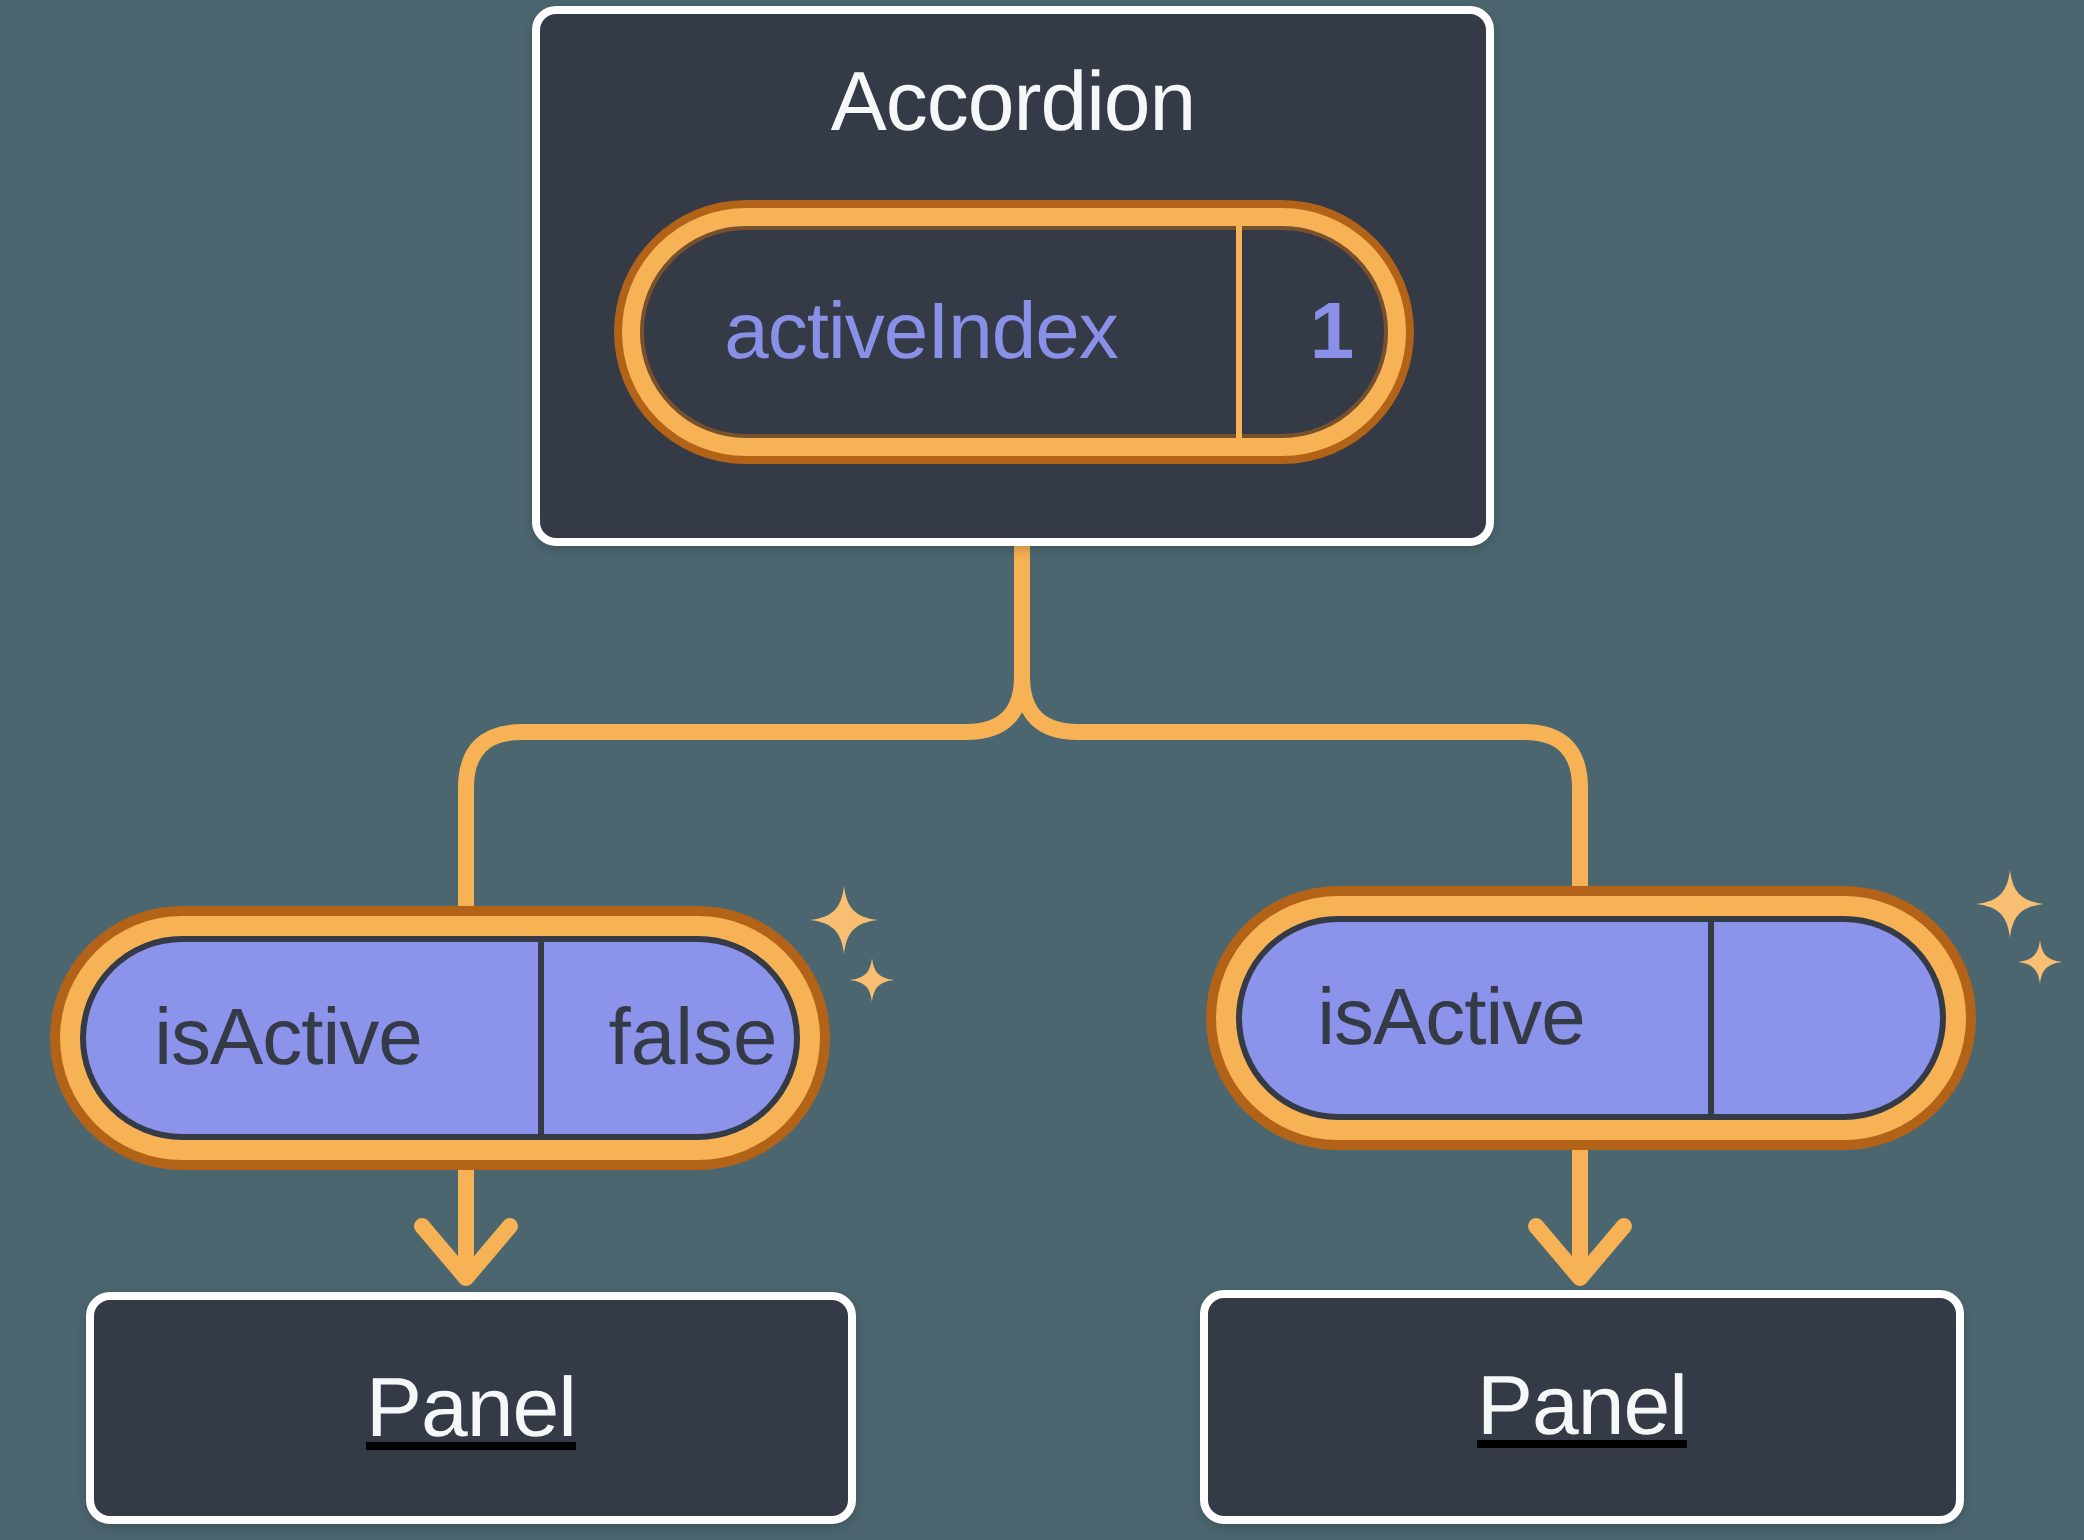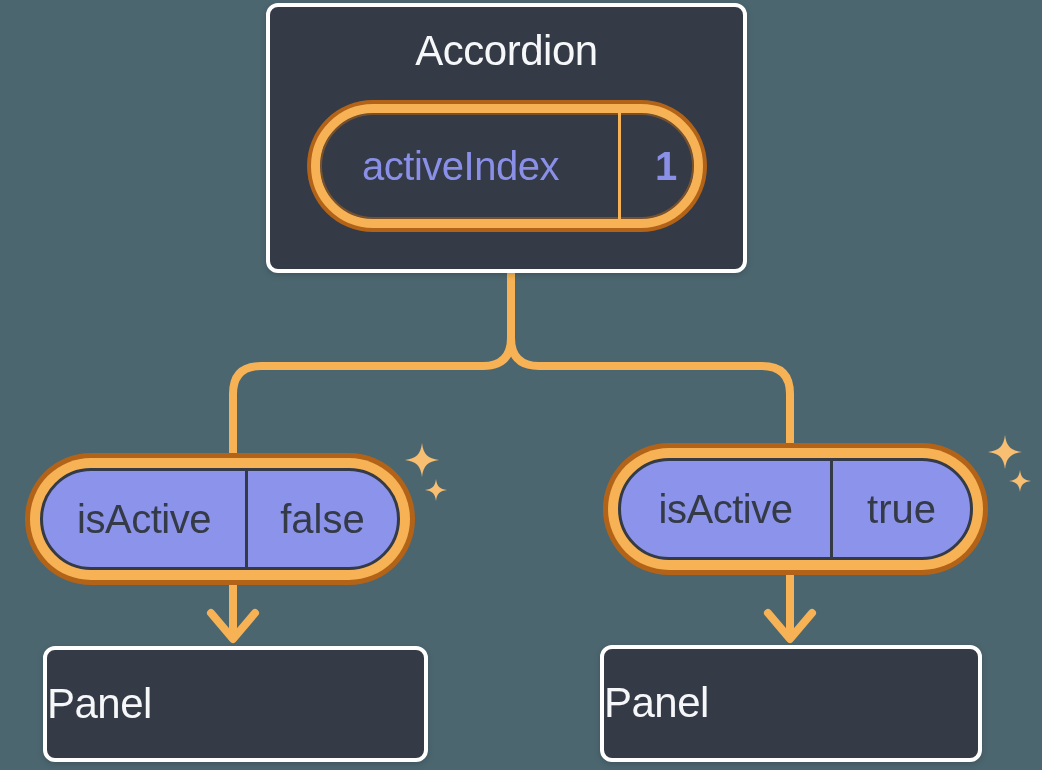--- a/index.html
+++ b/index.html
@@ -18,21 +18,21 @@
     background:var(--card-bg);border:4px solid var(--card-border);
     border-radius:12px;
     box-shadow:0 2px 6px rgba(0,0,0,0.18);
   }
   .root-card{left:266px;top:3px;width:481px;height:270px;
     display:flex;flex-direction:column;align-items:center;padding-top:20px;}
   .card-title{
     font-size:42px;font-weight:500;letter-spacing:-0.5px;
     color:var(--text-light);line-height:1.15;
   }
-  .panel{display:flex;align-items:center;justify-content:flex-start;}
+  .panel{display:flex;align-items:center;justify-content:center;text-decoration:underline;}
   .panel-left{left:43px;top:646px;width:385px;height:116px;}
   .panel-right{left:600px;top:645px;width:382px;height:117px;}
 
   .state-pill{
     position:absolute;left:311px;top:104px;width:392px;height:124px;
     box-sizing:border-box;background:var(--card-bg);
     border:9px solid var(--orange-light);border-radius:62px;
     box-shadow:0 0 0 4px var(--orange-dark), inset 0 0 0 2px rgba(179,99,23,0.55);
     display:flex;align-items:stretch;overflow:hidden;gap:17px;
   }
@@ -44,20 +44,21 @@
   .state-value{
     flex:1;display:flex;align-items:center;justify-content:center;
     color:var(--purple-text);font-size:40px;font-weight:700;
   }
 
   .prop-pill{
     position:absolute;box-sizing:border-box;
     background:var(--purple-fill);border:3px solid var(--text-dark);
     border-radius:51px;overflow:hidden;display:flex;align-items:stretch;
     box-shadow:0 0 0 10px var(--orange-light), 0 0 0 15px var(--orange-dark);
+    gap:24px;
   }
   .prop-pill-left{left:40px;top:468px;width:360px;height:102px;}
   .prop-pill-right{left:618px;top:458px;width:355px;height:102px;}
   .prop-name{
     display:flex;align-items:center;justify-content:center;
     color:var(--text-dark);font-size:40px;letter-spacing:-0.5px;
   }
   .prop-pill-left .prop-name{width:202px;}
   .prop-pill-right .prop-name{width:209px;}
   .prop-divider{width:3px;background:var(--text-dark);}
@@ -102,21 +103,20 @@
 
   <div class="prop-pill prop-pill-left">
     <div class="prop-name">isActive</div>
     <div class="prop-divider"></div>
     <div class="prop-value">false</div>
   </div>
 
   <div class="prop-pill prop-pill-right">
     <div class="prop-name">isActive</div>
     <div class="prop-divider"></div>
-    <div class="prop-value">true</div>
   </div>
 
   <div class="card panel panel-left">
     <div class="card-title">Panel</div>
   </div>
   <div class="card panel panel-right">
     <div class="card-title">Panel</div>
   </div>
 
 </div>

